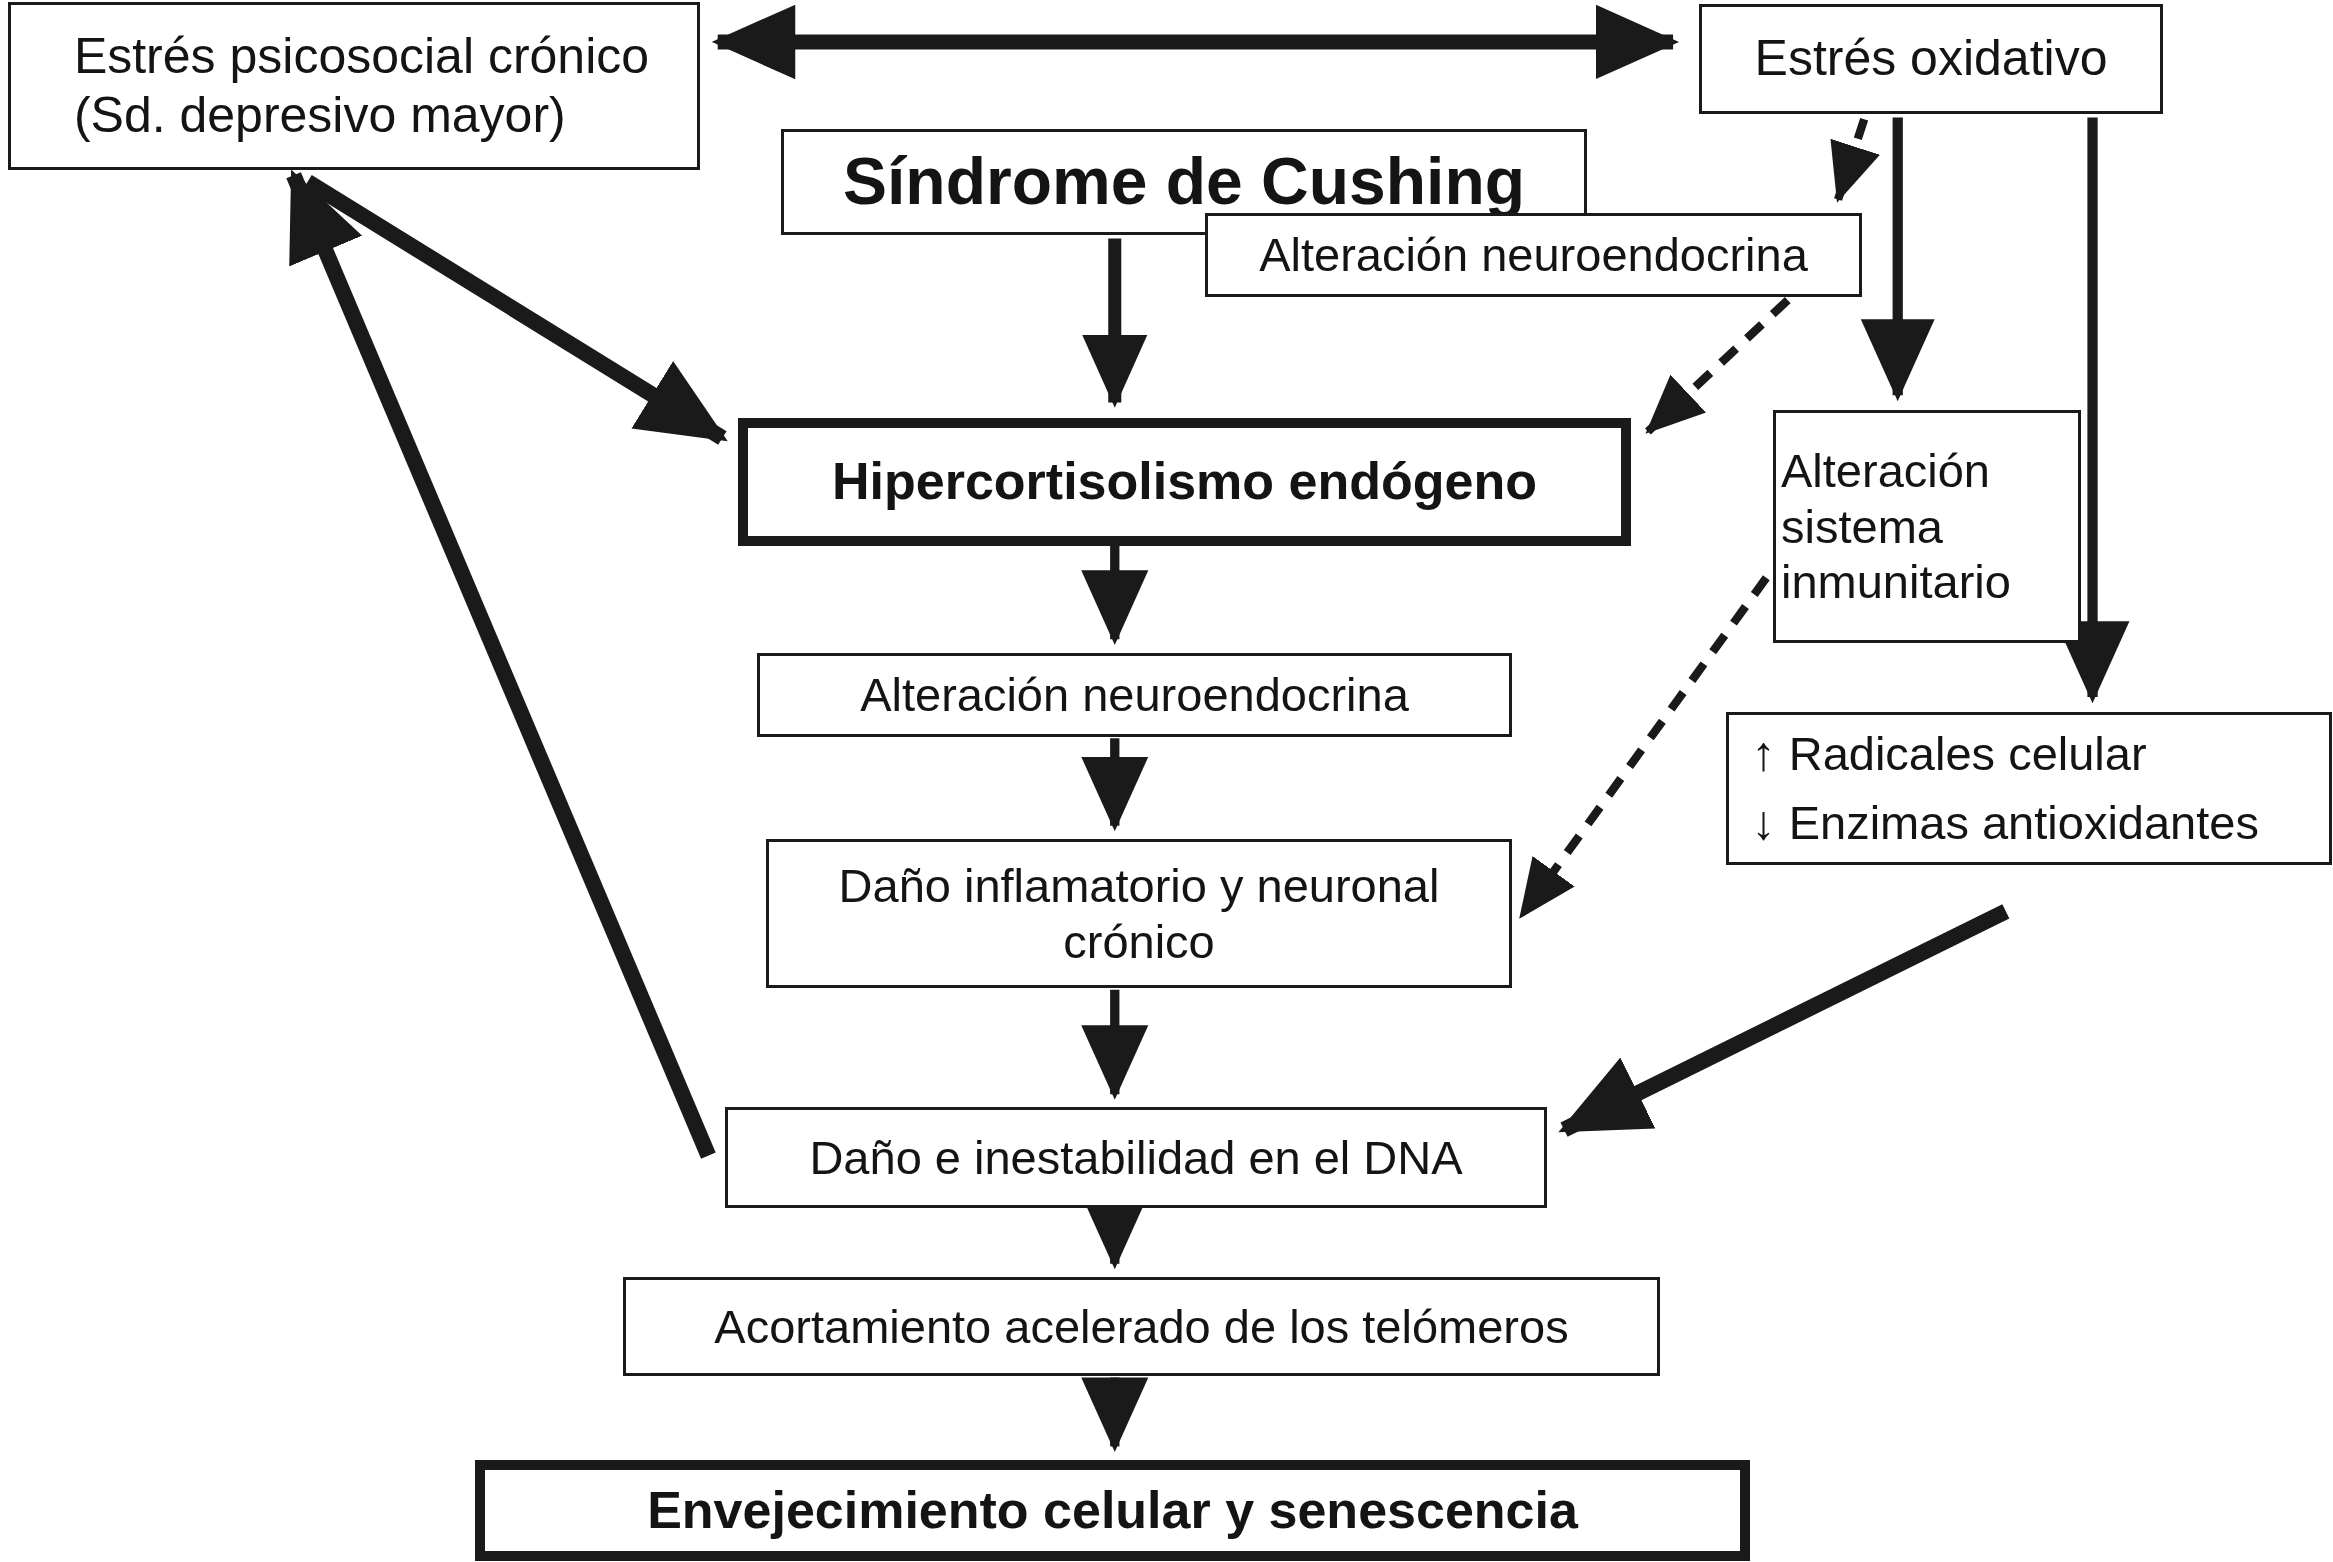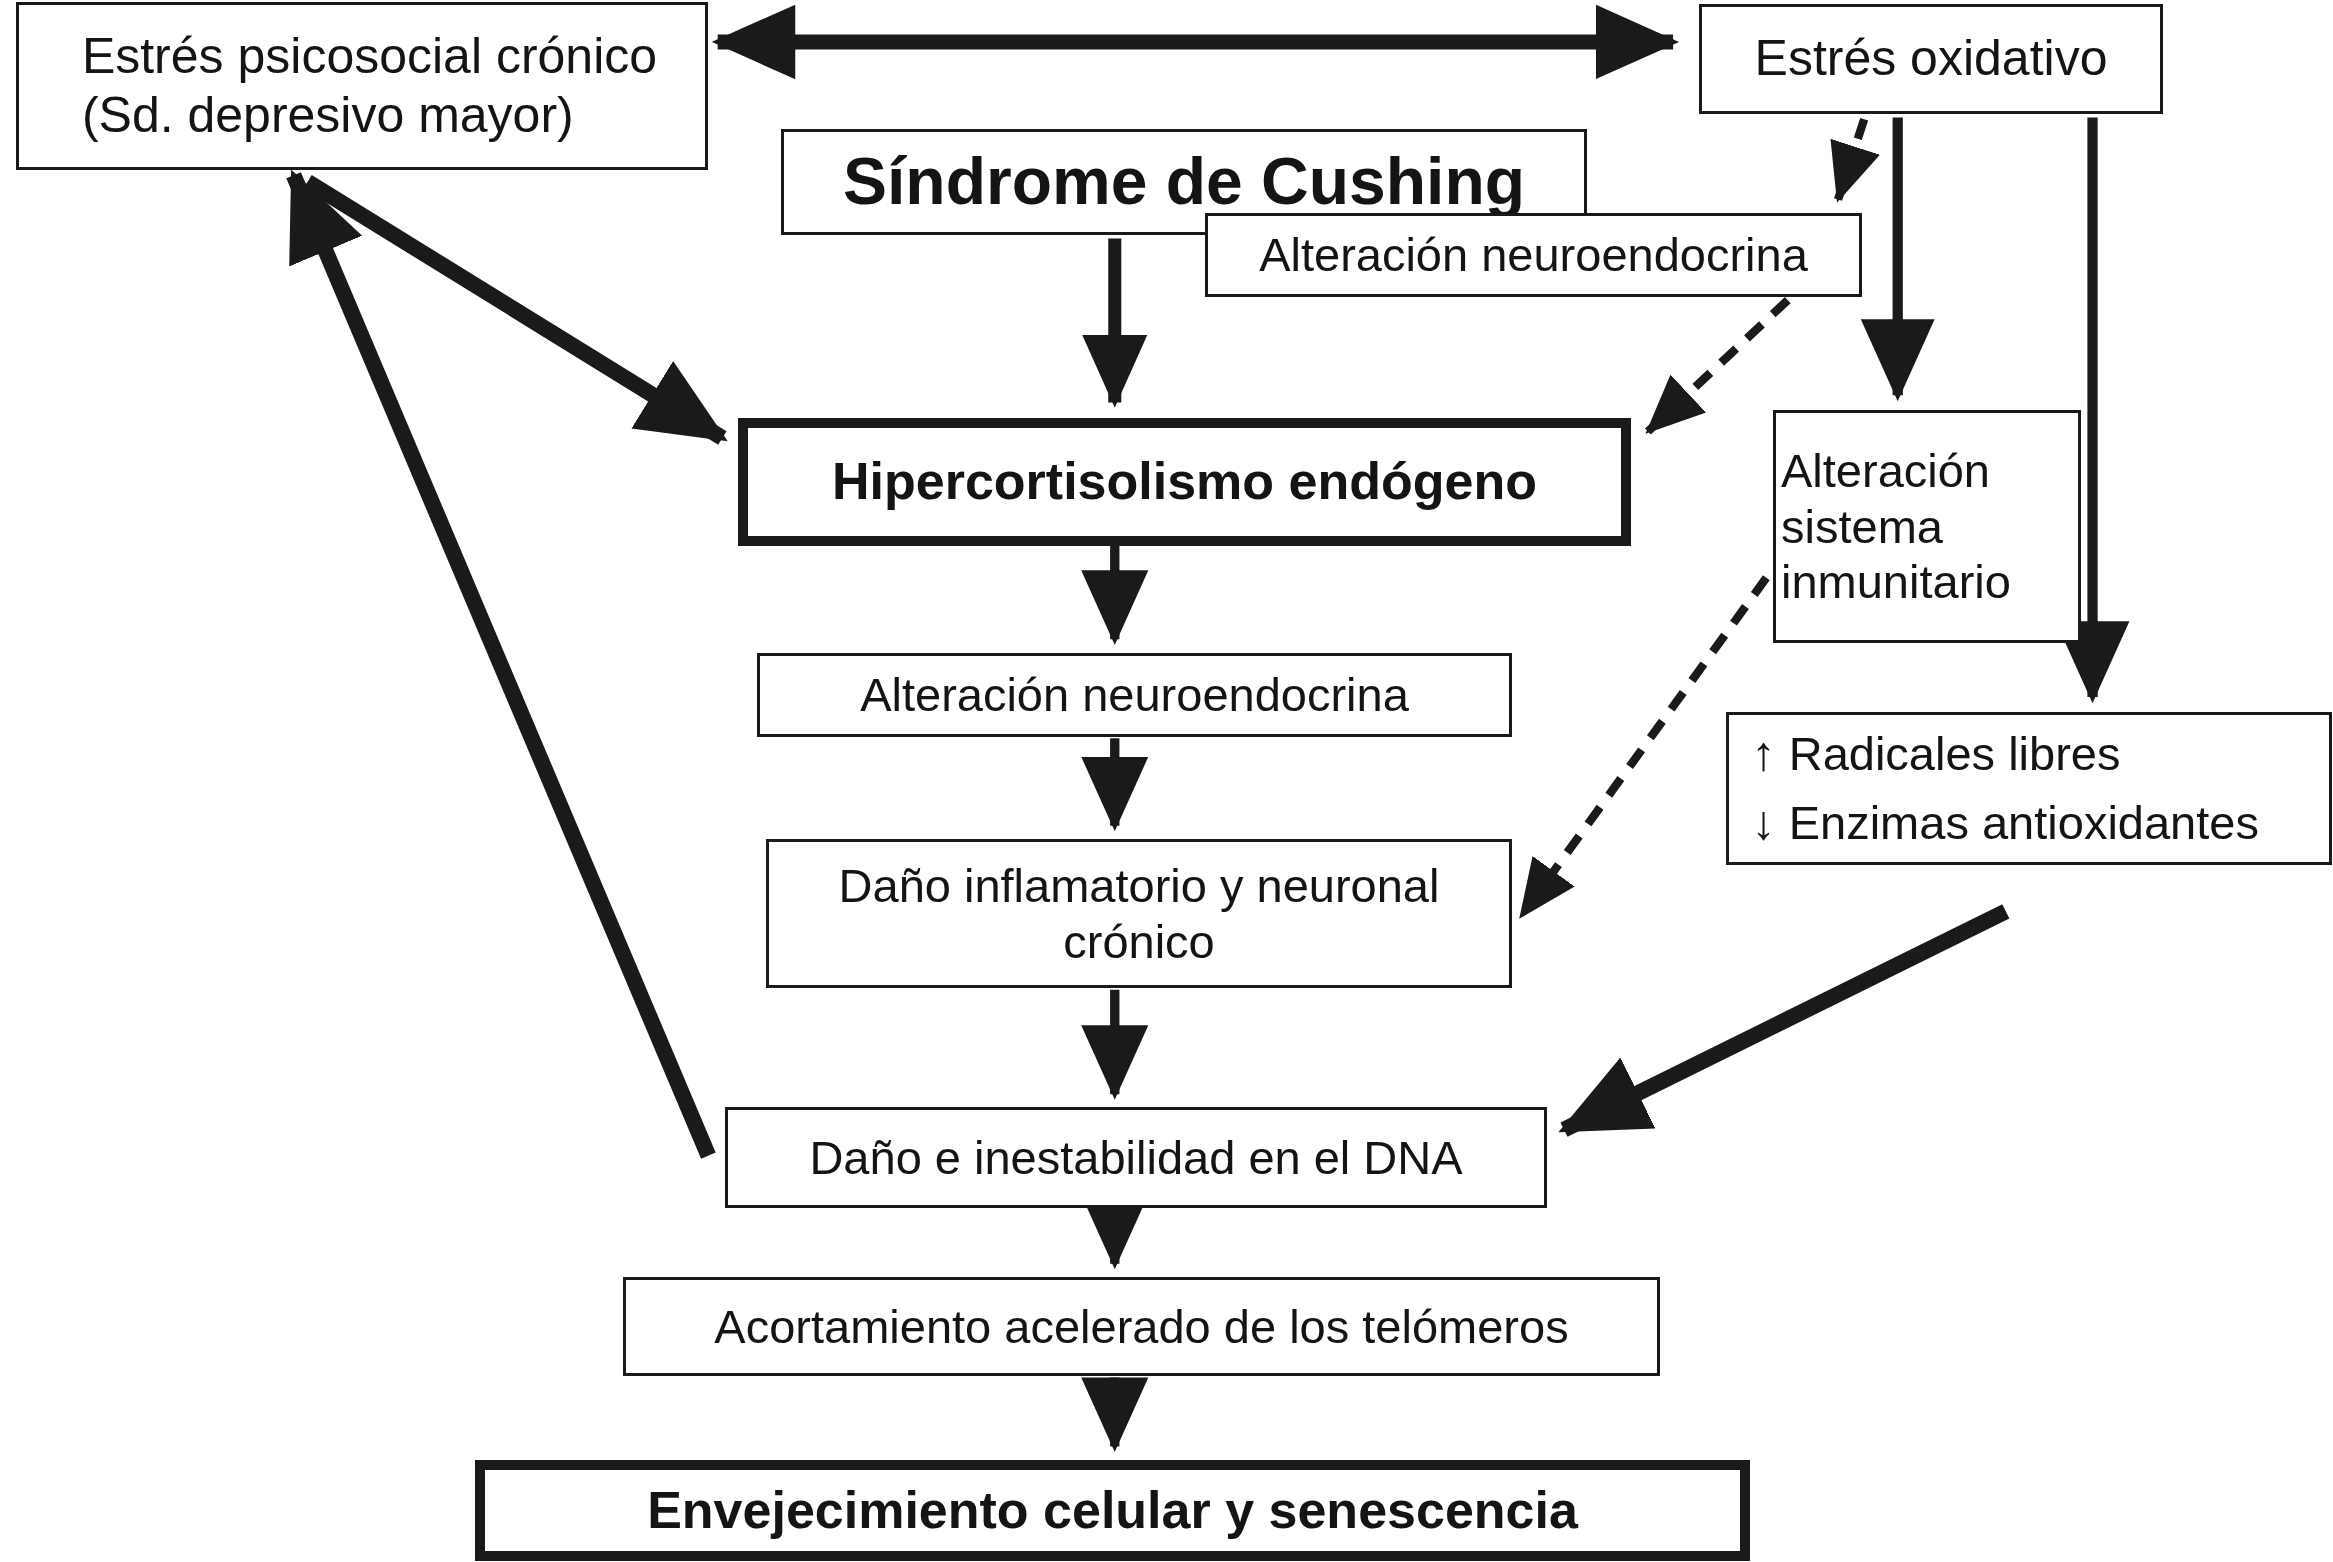--- a/index.html
+++ b/index.html
@@ -38,21 +38,21 @@
     justify-content: flex-start;
     text-align: left;
   }
   .txt {
     display: block;
     padding: 0 13px;
     white-space: pre-line;
   }
 
   
-  #n-psychosocial { left: 16px;    top: 1.9px;    width: 692px;  height: 168px; font-size: 50px; }
+  #n-psychosocial { left: 8px;    top: 1.9px;    width: 692px;  height: 168px; font-size: 50px; }
   #n-psychosocial .txt { padding-left: 28px; text-align: left; }
   #n-cushing      { left: 781px;  top: 129px;  width: 806px;  height: 106px; font-size: 66px; }
   #n-oxidative    { left: 1699px; top: 3.7px;    width: 464px;  height: 110px; font-size: 50px; }
   #n-neuro-top    { left: 1205px; top: 213px;  width: 657px;  height: 84px;  font-size: 47px; }
   #n-hyper        { left: 738px;  top: 418px;  width: 893px;  height: 128px; font-size: 52px; }
   #n-immune       { left: 1773px; top: 410px;  width: 308px;  height: 233px; font-size: 47px; }
   #n-immune .txt  { padding-left: 5px; }
   #n-neuro-mid    { left: 757px;  top: 653px;  width: 755px;  height: 84px;  font-size: 47px; }
   #n-radicals     { left: 1726px; top: 712px;  width: 606px;  height: 153px; font-size: 47px; }
   #n-inflam       { left: 766px;  top: 839px;  width: 746px;  height: 149px; font-size: 47px; }
@@ -156,21 +156,21 @@
   </div>
 
   <div class="node" id="n-neuro-mid">
     <span class="txt">Alteración neuroendocrina</span>
   </div>
 
   <div class="node left-align" id="n-radicals">
     <div class="radicals-rows">
       <div class="row">
         <span class="glyph">↑</span>
-        <span>Radicales libres</span>
+        <span>Radicales celular</span>
       </div>
       <div class="row">
         <span class="glyph">↓</span>
         <span>Enzimas antioxidantes</span>
       </div>
     </div>
   </div>
 
   <div class="node" id="n-inflam">
     <span class="txt">Daño inflamatorio y neuronal

